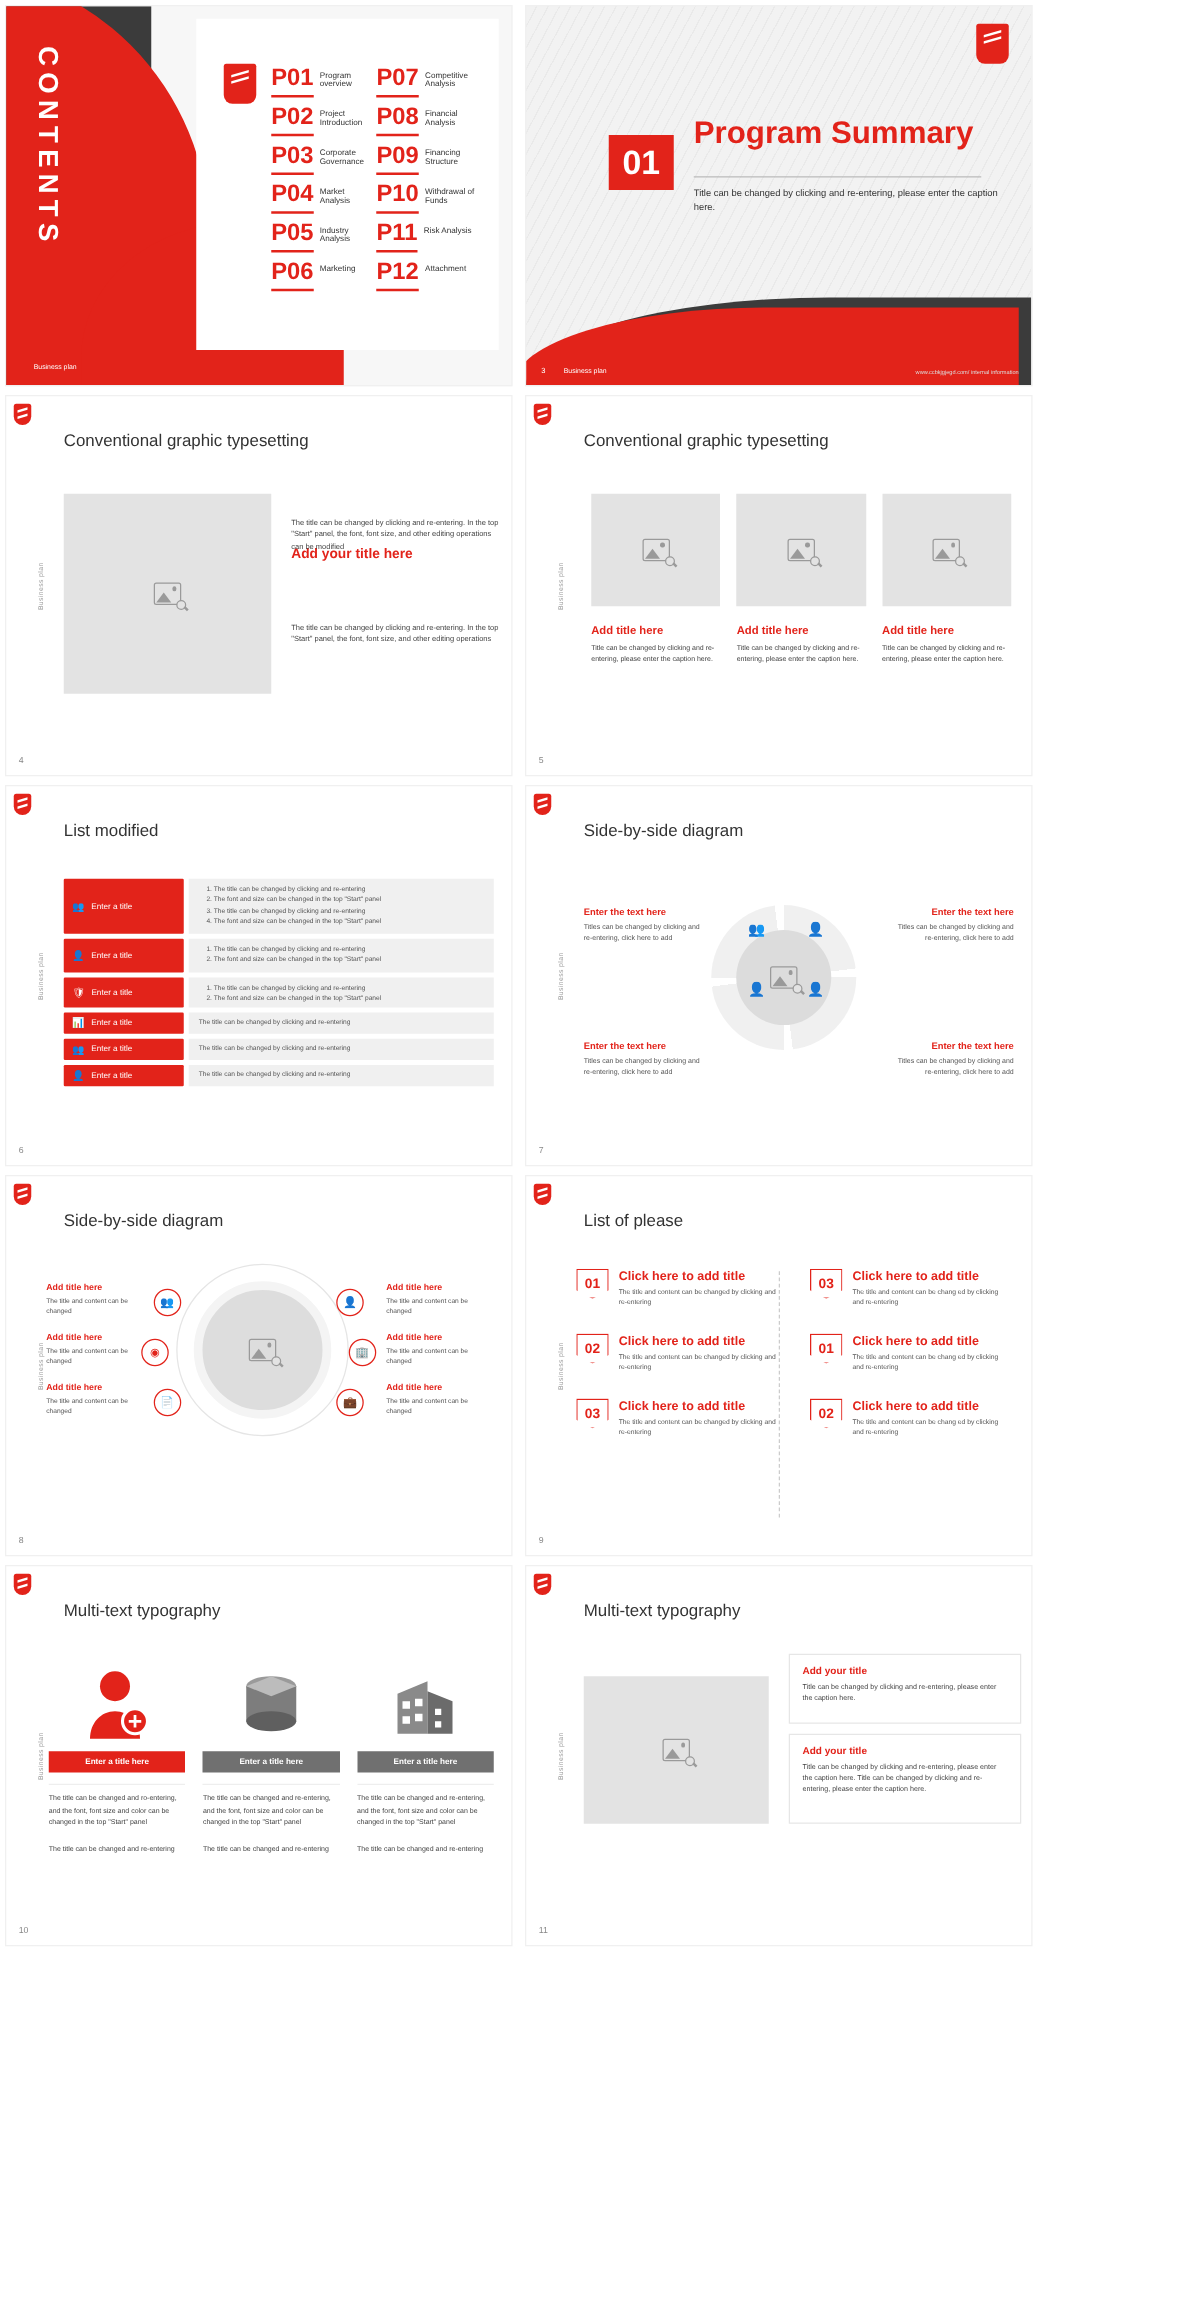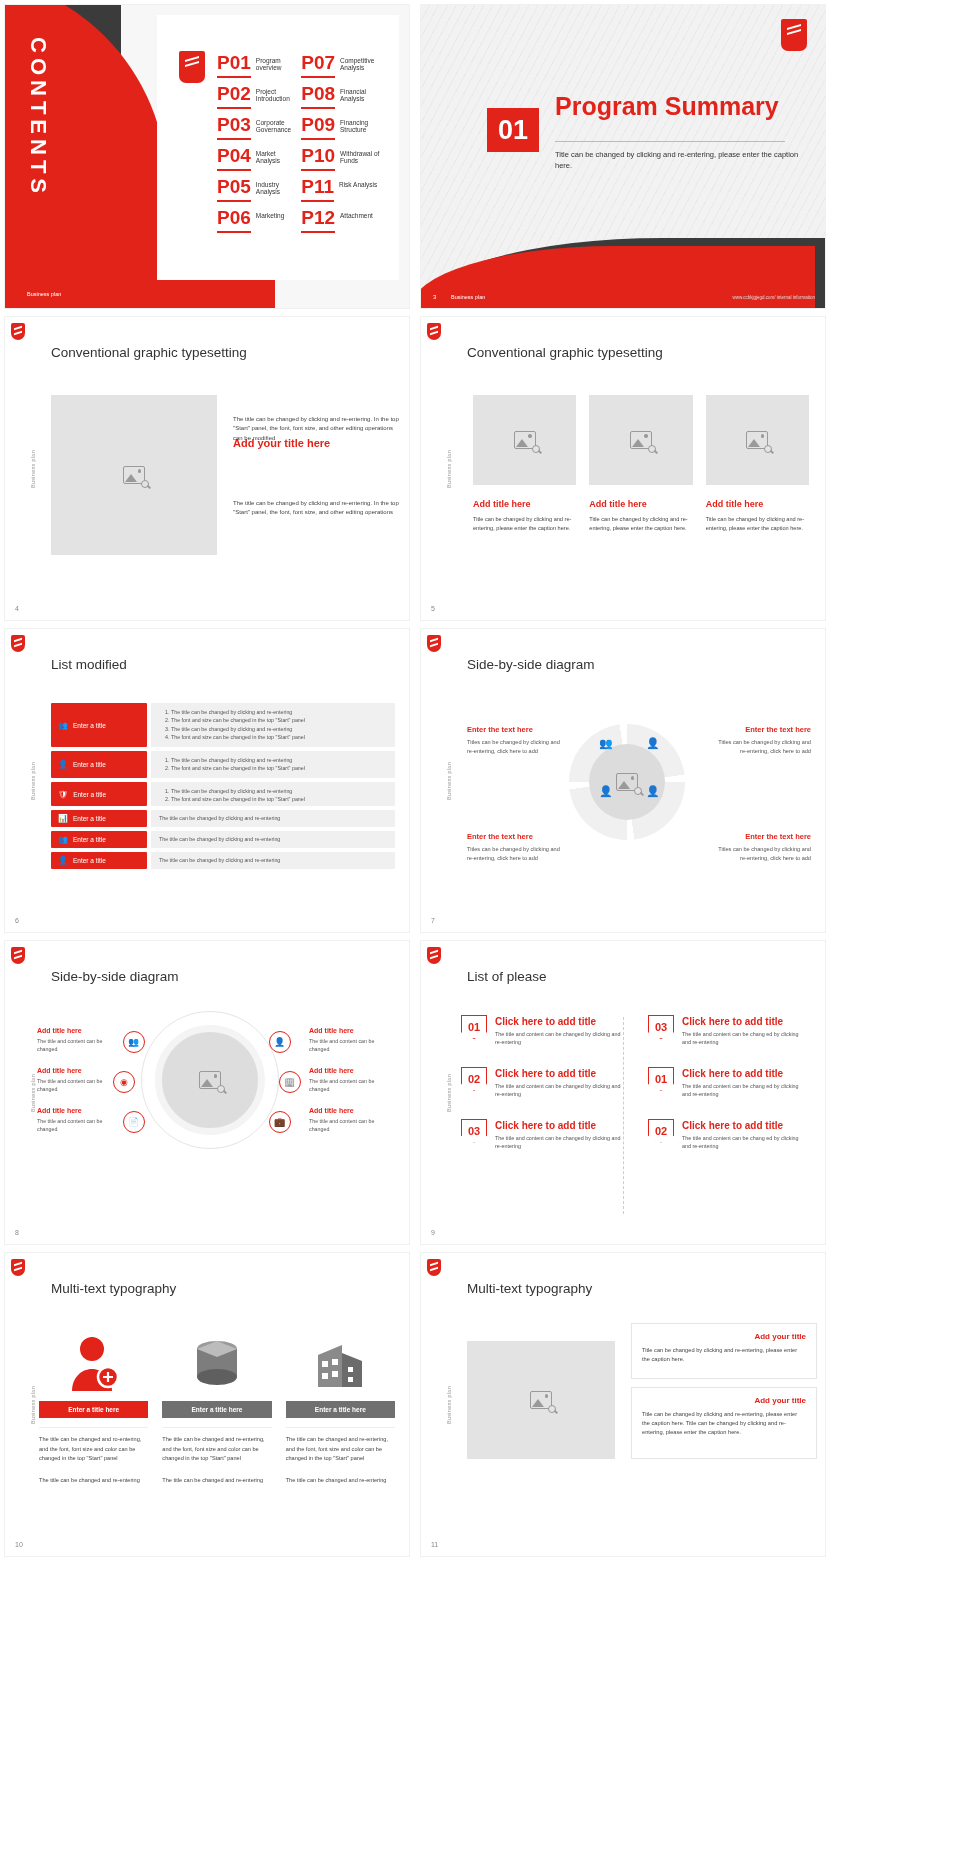--- a/index.html
+++ b/index.html
@@ -266,21 +266,21 @@
     color: #fff; font-size: 6.5px; font-weight: bold;
   }
   .s10 .bar.red { background: #e2231a; }
   .s10 .bar.gray { background: #707070; }
   .s10 .txt { margin-top: 9px; font-size: 5.6px; color: #444; line-height: 1.7; border-top: 1px solid #eee; padding-top: 7px; }
   .s10 .txt2 { margin-top: 12px; font-size: 5.6px; color: #444; line-height: 1.7; }
 
   
   .s11 .imgbox { position: absolute; left: 46px; top: 88px; width: 148px; height: 118px; }
   .s11 .card { position: absolute; left: 210px; width: 186px; border: 1px solid #e6e6e6; padding: 8px 10px; }
-  .s11 .card h5 { margin: 0 0 5px; font-size: 8px; color: #e2231a; text-align: right; }
+  .s11 .card h5 { margin: 0 0 5px; font-size: 8px; color: #e2231a; }
   .s11 .card p { margin: 0; font-size: 5.7px; color: #444; line-height: 1.6; }
   .s11 .c1 { top: 70px; height: 56px; }
   .s11 .c2 { top: 134px; height: 72px; }
 </style>
 </head>
 <body>
 
 <div id="page">
   <div class="grid">
 

